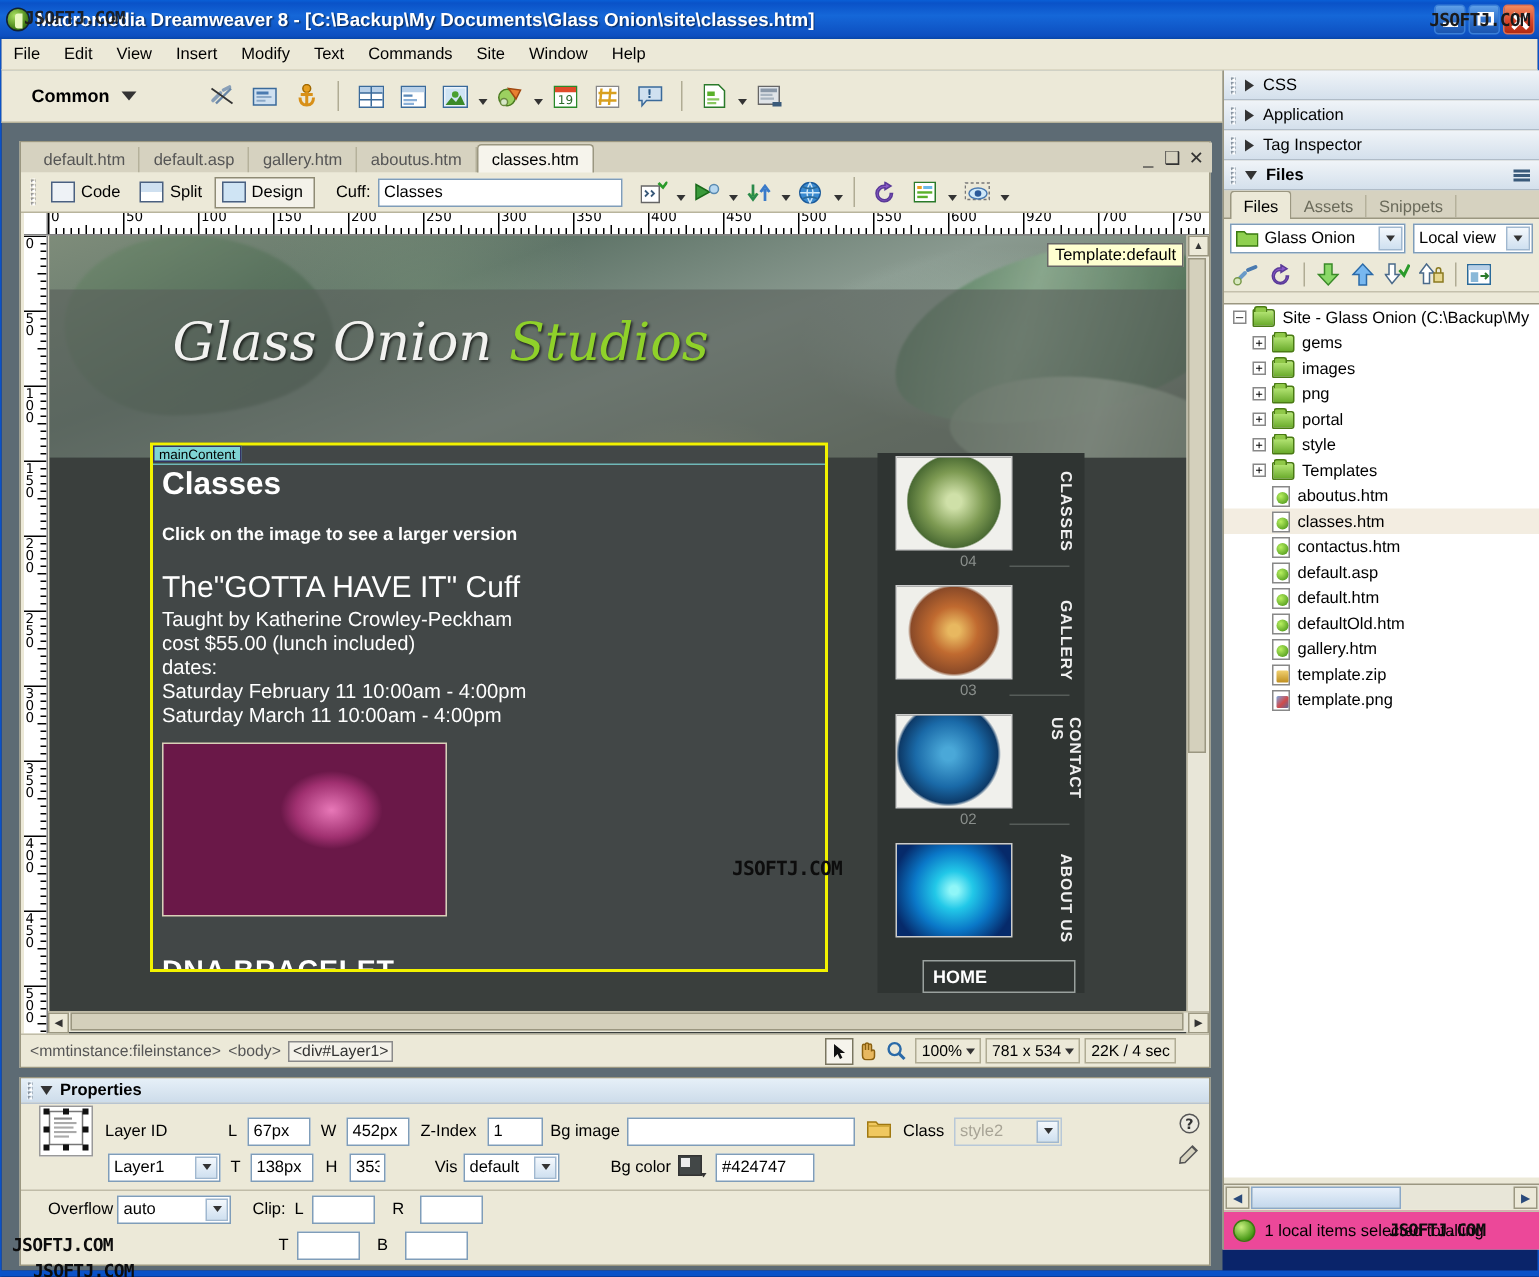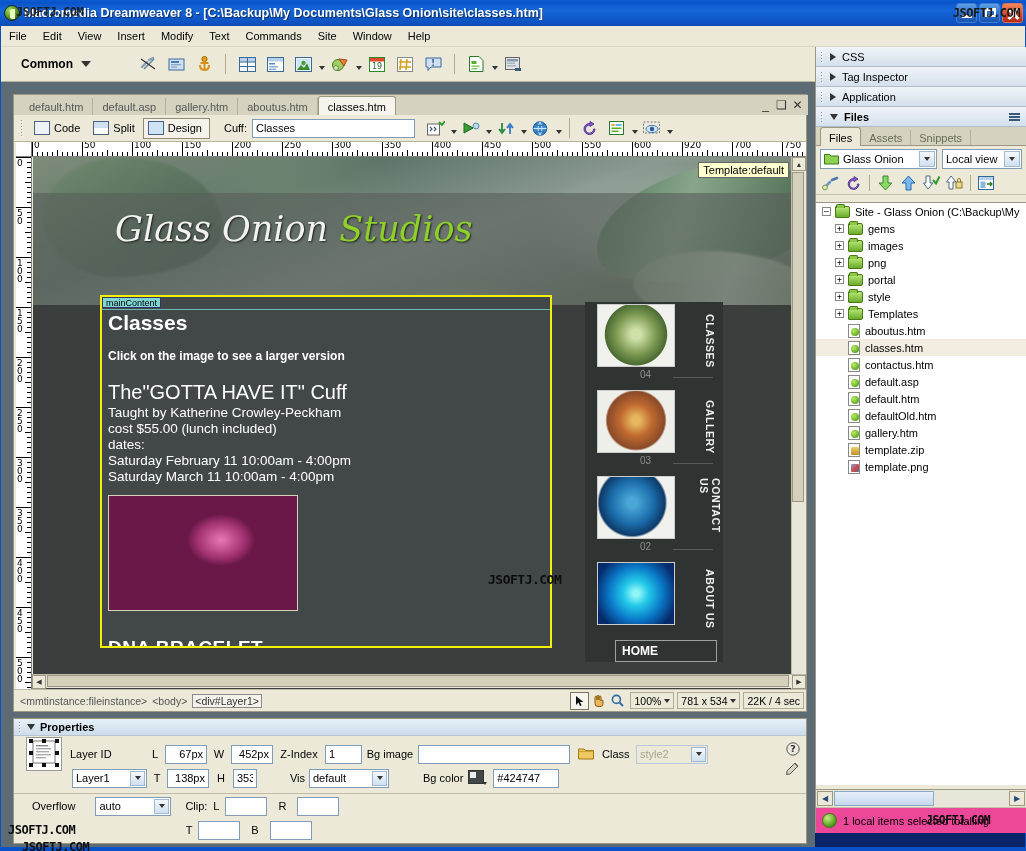--- a/index.html
+++ b/index.html
@@ -310,21 +310,21 @@
 
   
   #docstatus {
     position: absolute; left: 0; bottom: 0; width: 792px; height: 22px;
     background: #ece9d8; border-top: 1px solid #c0bca8;
     display: flex; align-items: center; font-size: 10.5px;
   }
   #tagselector { margin-left: 6px; display: flex; align-items: center; gap: 5px; color: #555; }
   .tag-sel { border: 1px solid #8a8a8a; padding: 0 2px; color: #333; background: #f4f2ea; }
   #status-right {
-    margin-left: auto; display: flex; align-items: center; gap: 0px; padding-right: 2px;
+    margin-left: auto; display: flex; align-items: center; gap: 0px; padding-right: 22px;
   }
   .stool {
     width: 19px; height: 18px; display: flex; align-items: center; justify-content: center;
   }
   .stool.sel { background: #f6f4ec; border: 1px solid #7a7660; }
   .sfield {
     border: 1px solid #b0ac94; height: 17px; display: flex; align-items: center;
     padding: 0 3px; font-size: 10.5px; gap: 3px; margin-left: 3px;
   }
   .mini-caret { width: 0; height: 0; border-left: 3px solid transparent;
@@ -344,21 +344,21 @@
               border-right: 4px solid transparent; border-top: 6px solid #333; }
   .tri-right { width: 0; height: 0; border-top: 4px solid transparent;
                border-bottom: 4px solid transparent; border-left: 6px solid #333; }
   #props-body { position: relative; padding: 6px 0 0 0; }
   .prow { display: flex; align-items: center; height: 24px; padding-left: 6px; gap: 0; }
   .plbl { font-size: 11px; color: #000; }
   .pinput {
     border: 1px solid #7f9db9; background: #fff; height: 19px;
     font-size: 11px; padding: 1px 3px; font-family: "Liberation Sans", sans-serif;
   }
-  .pinput.num { text-align: right; }
+  .pinput.num { text-align: left; }
   .pselect {
     border: 1px solid #7f9db9; background: #fff; height: 19px; font-size: 11px;
     display: flex; align-items: center; padding-left: 3px; position: relative;
   }
   .pselect .arrow {
     position: absolute; right: 1px; top: 1px; width: 15px; height: 15px;
     background: linear-gradient(to bottom, #f4f8fc, #cfe0f0);
     border: 1px solid #a0b8d0; display: flex; align-items: center; justify-content: center;
   }
   .pselect.disabled { background: #ece9d8; color: #a8a496; border-color: #b8c8d8; }
@@ -1203,41 +1203,41 @@
         <span>Layer1</span>
         <span class="arrow">
             <span class="mini-caret"></span>
           </span>
       </div>
       <span class="plbl" style="width:20px;text-align:center;">T</span>
       <input class="pinput num" style="width: 42px;" value="138px">
       <span class="plbl" style="width:24px;text-align:center;">H</span>
       <input class="pinput num" style="width: 24px;" value="353px">
       <span class="plbl" style="width:52px;text-align:right;padding-right:4px;">Vis</span>
-      <div class="pselect" style="width:80px;">
+      <div class="pselect" style="width:64px;">
         <span>default</span>
         <span class="arrow">
             <span class="mini-caret"></span>
           </span>
       </div>
       <span class="plbl" style="margin-left:34px;">Bg color</span>
       <span style="margin:0 5px;display:flex;align-items:center;">
         <svg width="20" height="16" viewBox="0 0 20 16">
             <rect x="0.5" y="0.5" width="15" height="13" fill="#424747" stroke="#333"></rect>
             <rect x="2" y="2" width="6" height="6" fill="#fff" opacity="0.9"></rect>
             <path d="M15 12 L19 12 L17 15 Z" fill="#333"></path>
           </svg>
       </span>
       <input class="pinput" style="width: 66px;" value="#424747">
     </div>
 
     <div style="height:1px;background:#c0bca8;margin:3px 0 0 0;"></div>
 
     <div class="prow" style="padding-left:18px;">
-      <span class="plbl" style="margin-right:20px;">Overflow</span>
+      <span class="plbl" style="margin-right:3px;">Overflow</span>
       <div class="pselect" style="width:76px;">
         <span>auto</span>
         <span class="arrow">
             <span class="mini-caret"></span>
           </span>
       </div>
       <span class="plbl" style="margin-left:14px;">Clip:</span>
       <span class="plbl" style="width:18px;text-align:center;">L</span>
       <input class="pinput" style="width: 42px;" value="">
       <span class="plbl" style="width:30px;text-align:center;">R</span>
@@ -1256,26 +1256,26 @@
 
 <div id="dock">
   <div class="panelhdr">
     <span class="hgrip"></span>
     <span class="tri-right"></span>
     <span>CSS</span>
   </div>
   <div class="panelhdr">
     <span class="hgrip"></span>
     <span class="tri-right"></span>
-    <span>Tag Inspector</span>
+    <span>Application</span>
   </div>
   <div class="panelhdr">
     <span class="hgrip"></span>
     <span class="tri-right"></span>
-    <span>Application</span>
+    <span>Tag Inspector</span>
   </div>
   <div class="panelhdr expanded">
     <span class="hgrip"></span>
     <span class="tri-down"></span>
     <span>Files</span>
     <span id="files-opts">
       <span class="optline"></span>
         <span class="optline"></span>
         <span class="optline"></span>
     </span>

